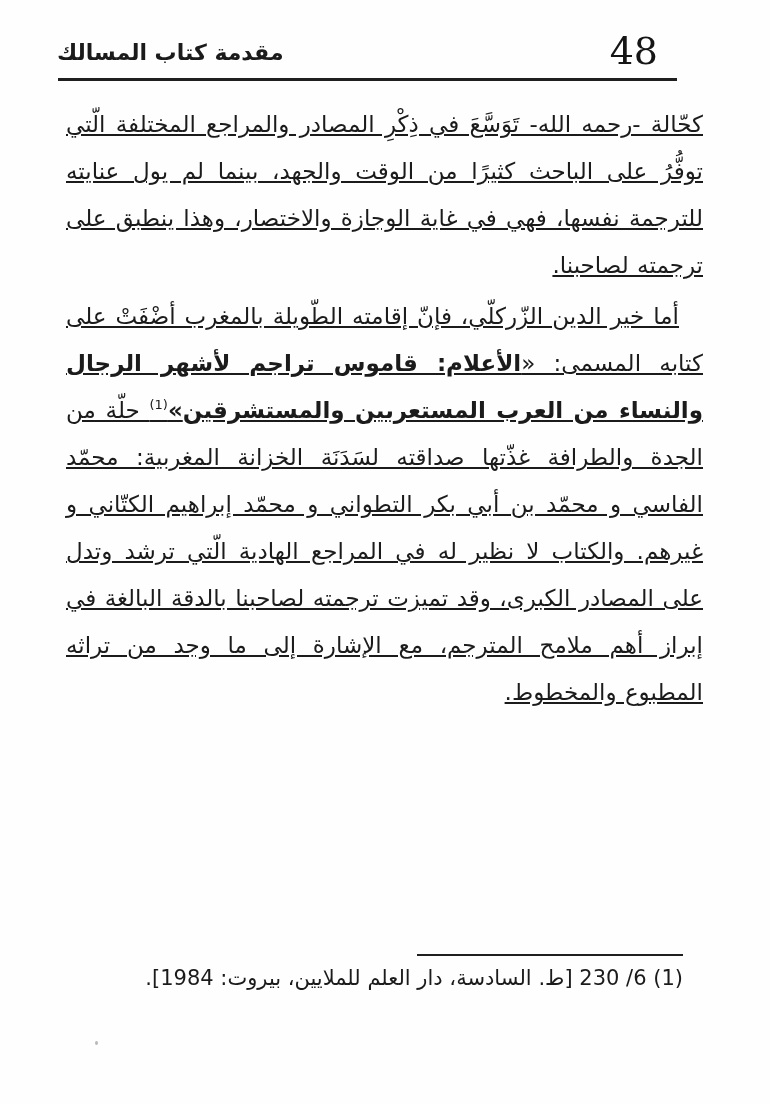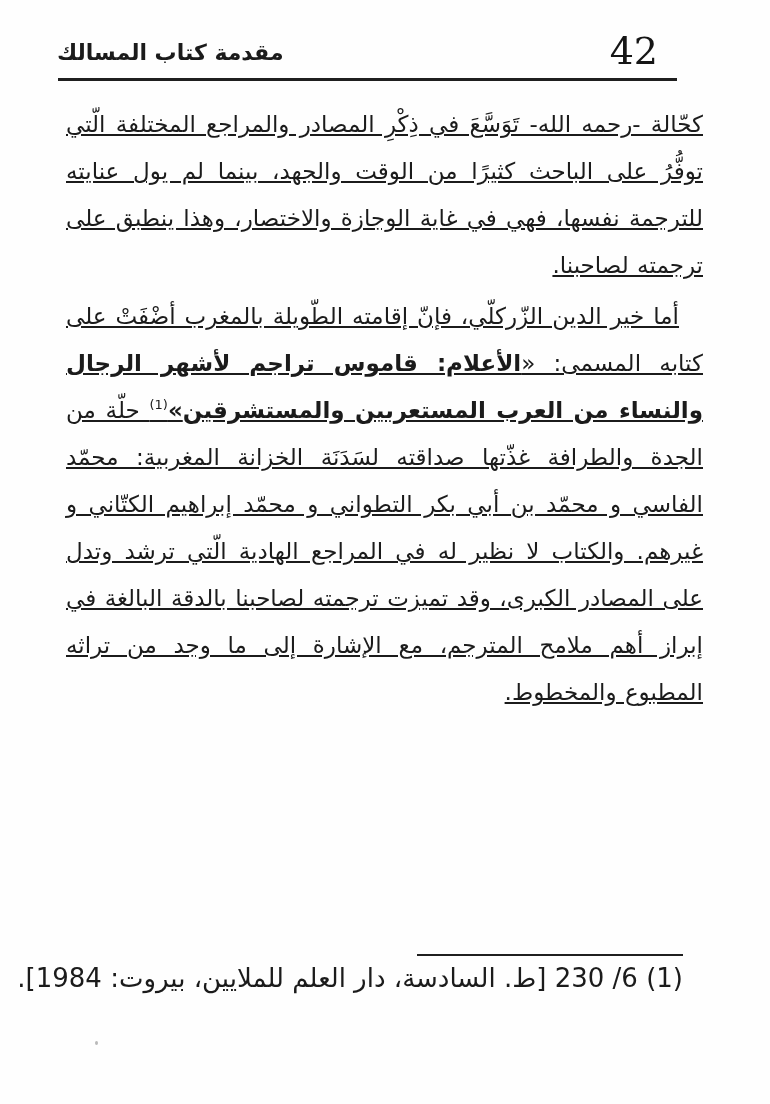--- a/index.html
+++ b/index.html
@@ -79,21 +79,21 @@
     height: 2px;
     background: #1f1f1f;
   }
   .footnote {
     position: absolute;
     top: 962px;
     right: 87px;
     width: 475px;
     direction: rtl;
     text-align: right;
-    font-size: 26px;
+    font-size: 21px;
     line-height: 32px;
     color: #1b1b1b;
     white-space: nowrap;
   }
   .footnote .vol { unicode-bidi: embed; }
 
   
   .scan-speck {
     position: absolute;
     top: 1041px;
@@ -104,21 +104,21 @@
     border-radius: 50%;
   }
 </style>
 </head>
 <body>
 
 <div class="page">
 
   <div class="header-title">مقدمة كتاب المسالك</div>
 
-  <div class="page-number">42</div>
+  <div class="page-number">48</div>
 
   <div class="header-rule"></div>
 
   <div class="body-text">
 
     <p class="paragraph">كحّالة -رحمه الله- تَوَسَّعَ في ذِكْرِ المصادر والمراجع المختلفة الّتي توفُّرُ على الباحث كثيرًا من الوقت والجهد، بينما لم يول عنايته للترجمة نفسها، فهي في غاية الوجازة والاختصار، وهذا ينطبق على ترجمته لصاحبنا.</p>
 
     <p class="paragraph indented"><span>أما خير الدين الزّركلّي، فإنّ إقامته الطّويلة بالمغرب أضْفَتْ على كتابه المسمى: «</span><span class="book-title-bold">الأعلام: قاموس تراجم لأشهر الرجال والنساء من العرب المستعربين والمستشرقين</span><span class="book-title-bold">»</span><sup class="fn-ref"><span dir="ltr">(1)</span></sup><span> حلّة من الجدة والطرافة غذّتها صداقته لسَدَنَة الخزانة المغربية: محمّد الفاسي و محمّد بن أبي بكر التطواني و محمّد إبراهيم الكتّاني و غيرهم. والكتاب لا نظير له في المراجع الهادية الّتي ترشد وتدل على المصادر الكبرى، وقد تميزت ترجمته لصاحبنا بالدقة البالغة في إبراز أهم ملامح المترجم، مع الإشارة إلى ما وجد من تراثه المطبوع والمخطوط.</span></p>
   </div>
 

